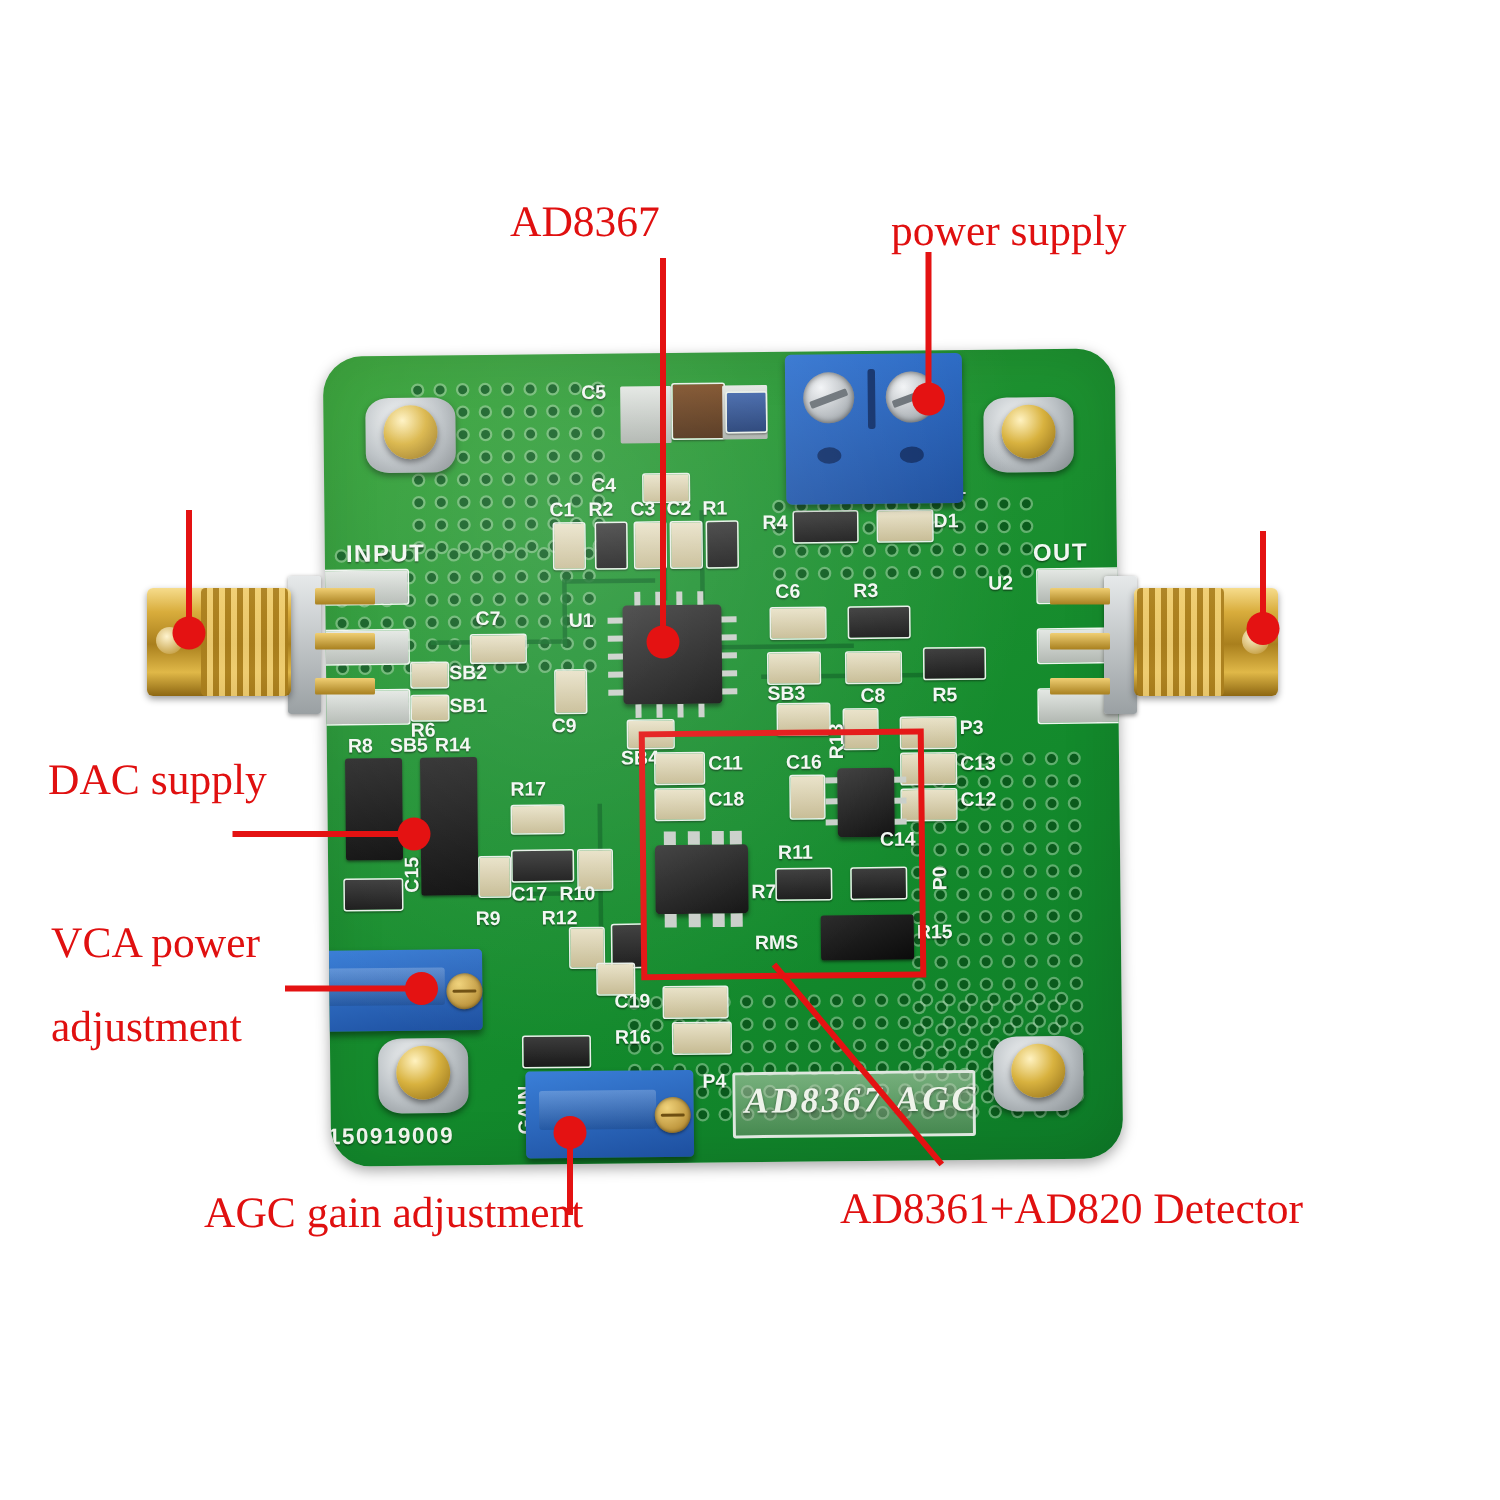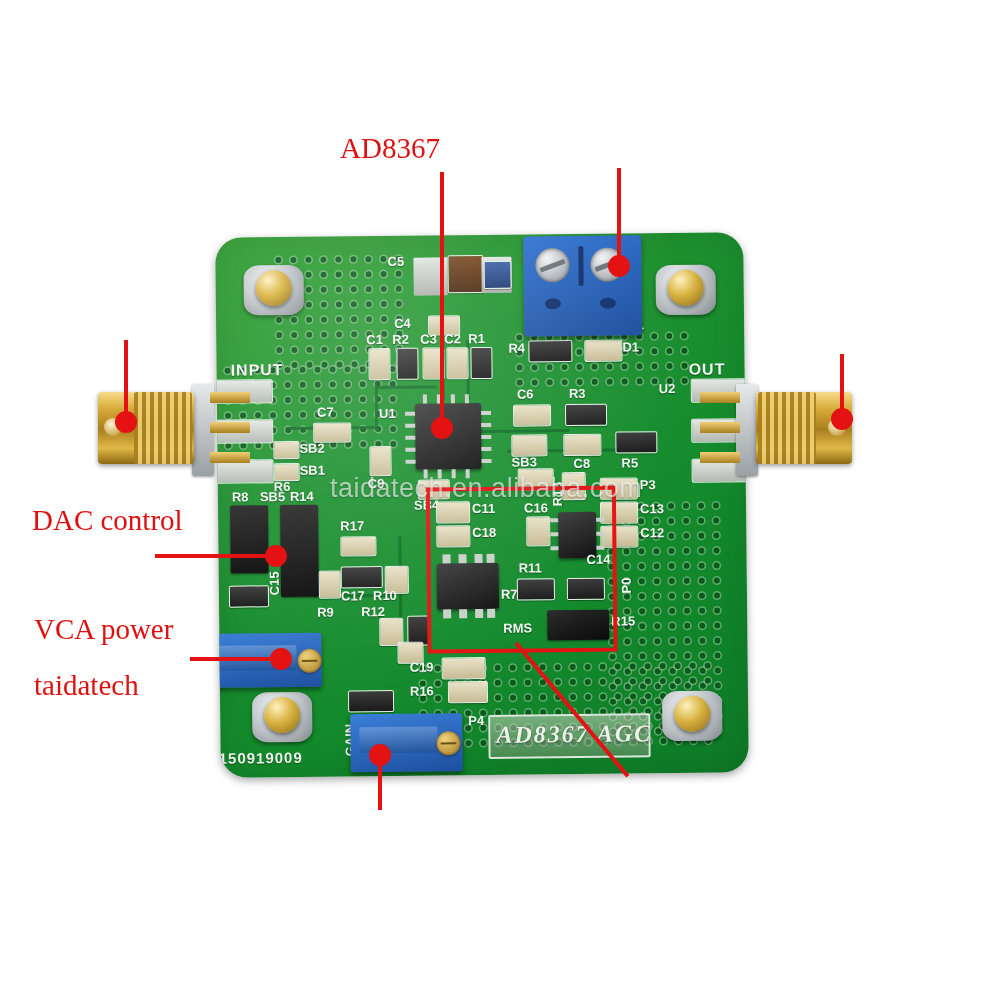--- a/index.html
+++ b/index.html
@@ -786,21 +786,20 @@
     <div class="silk" style="left:248px;top:478px;">P4</div>
 
     <div id="partbox" style="left:268px;top:480px;width:158px;height:40px;"></div>
     <div id="partname" style="left:276px;top:487px;">AD8367 AGC</div>
 
     <div id="serial" style="left:-2px;top:512px;">150919009</div>
 
     <div id="detbox" style="left:208px;top:252px;width:182px;height:158px;"></div>
   </div>
 
-  <div id="watermark">taidatech.en.alibaba.com</div>
 
   <div class="sma" style="left:96px;top:378px;">
     <div class="smaflange" style="left:96px;top:6px;width:22px;height:92px;"></div>
     <div class="smabody" style="left:2px;top:14px;width:96px;height:72px;"></div>
     <div class="smathread" style="left:38px;top:14px;width:58px;height:72px;"></div>
     <div class="smacenter" style="left:8px;top:40px;width:18px;height:18px;"></div>
     <div class="smapin" style="left:114px;top:14px;width:40px;height:11px;"></div>
     <div class="smapin" style="left:114px;top:44px;width:40px;height:11px;"></div>
     <div class="smapin" style="left:114px;top:74px;width:40px;height:11px;"></div>
   </div>
@@ -812,36 +811,39 @@
     <div class="smacenter" style="left:100px;top:40px;width:18px;height:18px;"></div>
     <div class="smapin" style="left:-28px;top:14px;width:40px;height:11px;"></div>
     <div class="smapin" style="left:-28px;top:44px;width:40px;height:11px;"></div>
     <div class="smapin" style="left:-28px;top:74px;width:40px;height:11px;"></div>
   </div>
 
   <div class="anno serif" style="left:340px;top:132px;">AD8367</div>
   <div class="leader v" style="left:440px;top:172px;height:262px;"></div>
   <div class="dot" style="left:431px;top:417px;"></div>
 
+  <div class="anno serif" style="left:594px;top:138px;">power supply</div>
   <div class="leader v" style="left:617px;top:168px;height:100px;"></div>
   <div class="dot" style="left:608px;top:255px;"></div>
 
   <div class="leader v" style="left:124px;top:340px;height:85px;"></div>
   <div class="dot" style="left:115px;top:411px;"></div>
 
   <div class="leader v" style="left:840px;top:354px;height:68px;"></div>
   <div class="dot" style="left:831px;top:408px;"></div>
 
-  <div class="anno serif" style="left:32px;top:504px;">DAC control</div>
+  <div class="anno serif" style="left:32px;top:504px;">DAC supply</div>
   <div class="leader h" style="left:155px;top:554px;width:128px;"></div>
   <div class="dot" style="left:265px;top:545px;"></div>
 
   <div class="anno serif" style="left:34px;top:613px;">VCA power</div>
-  <div class="anno serif" style="left:34px;top:669px;">taidatech</div>
+  <div class="anno serif" style="left:34px;top:669px;">adjustment</div>
   <div class="leader h" style="left:190px;top:657px;width:98px;"></div>
   <div class="dot" style="left:270px;top:648px;"></div>
 
+  <div class="anno serif" style="left:136px;top:793px;">AGC gain adjustment</div>
   <div class="leader v" style="left:378px;top:760px;height:50px;"></div>
   <div class="dot" style="left:369px;top:744px;"></div>
 
+  <div class="anno serif" style="left:560px;top:790px;">AD8361+AD820 Detector</div>
   <div class="leader diag" style="left:516px;top:641px;width:174px;transform:rotate(50deg);"></div>
 
 </div>
 
 </body></html>

